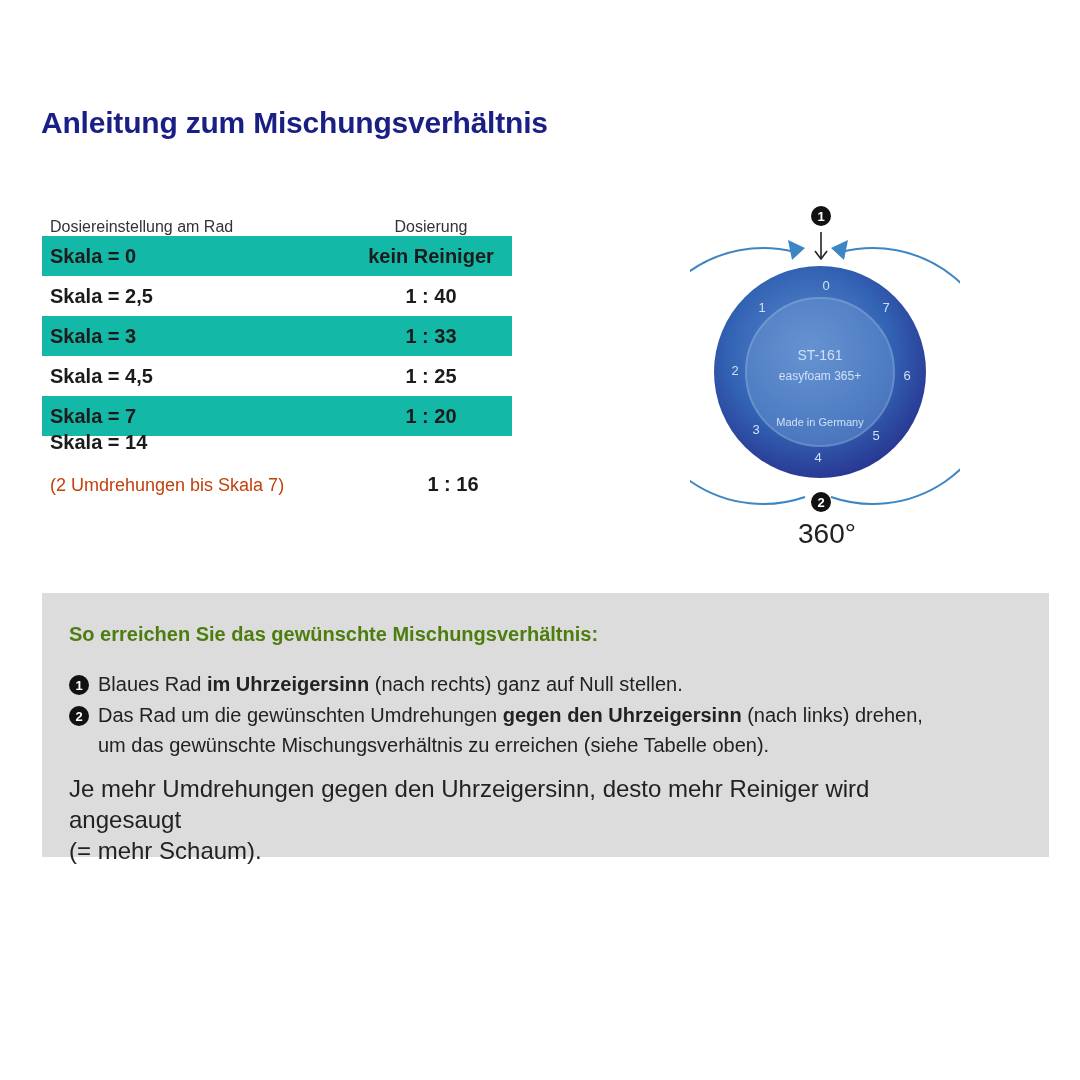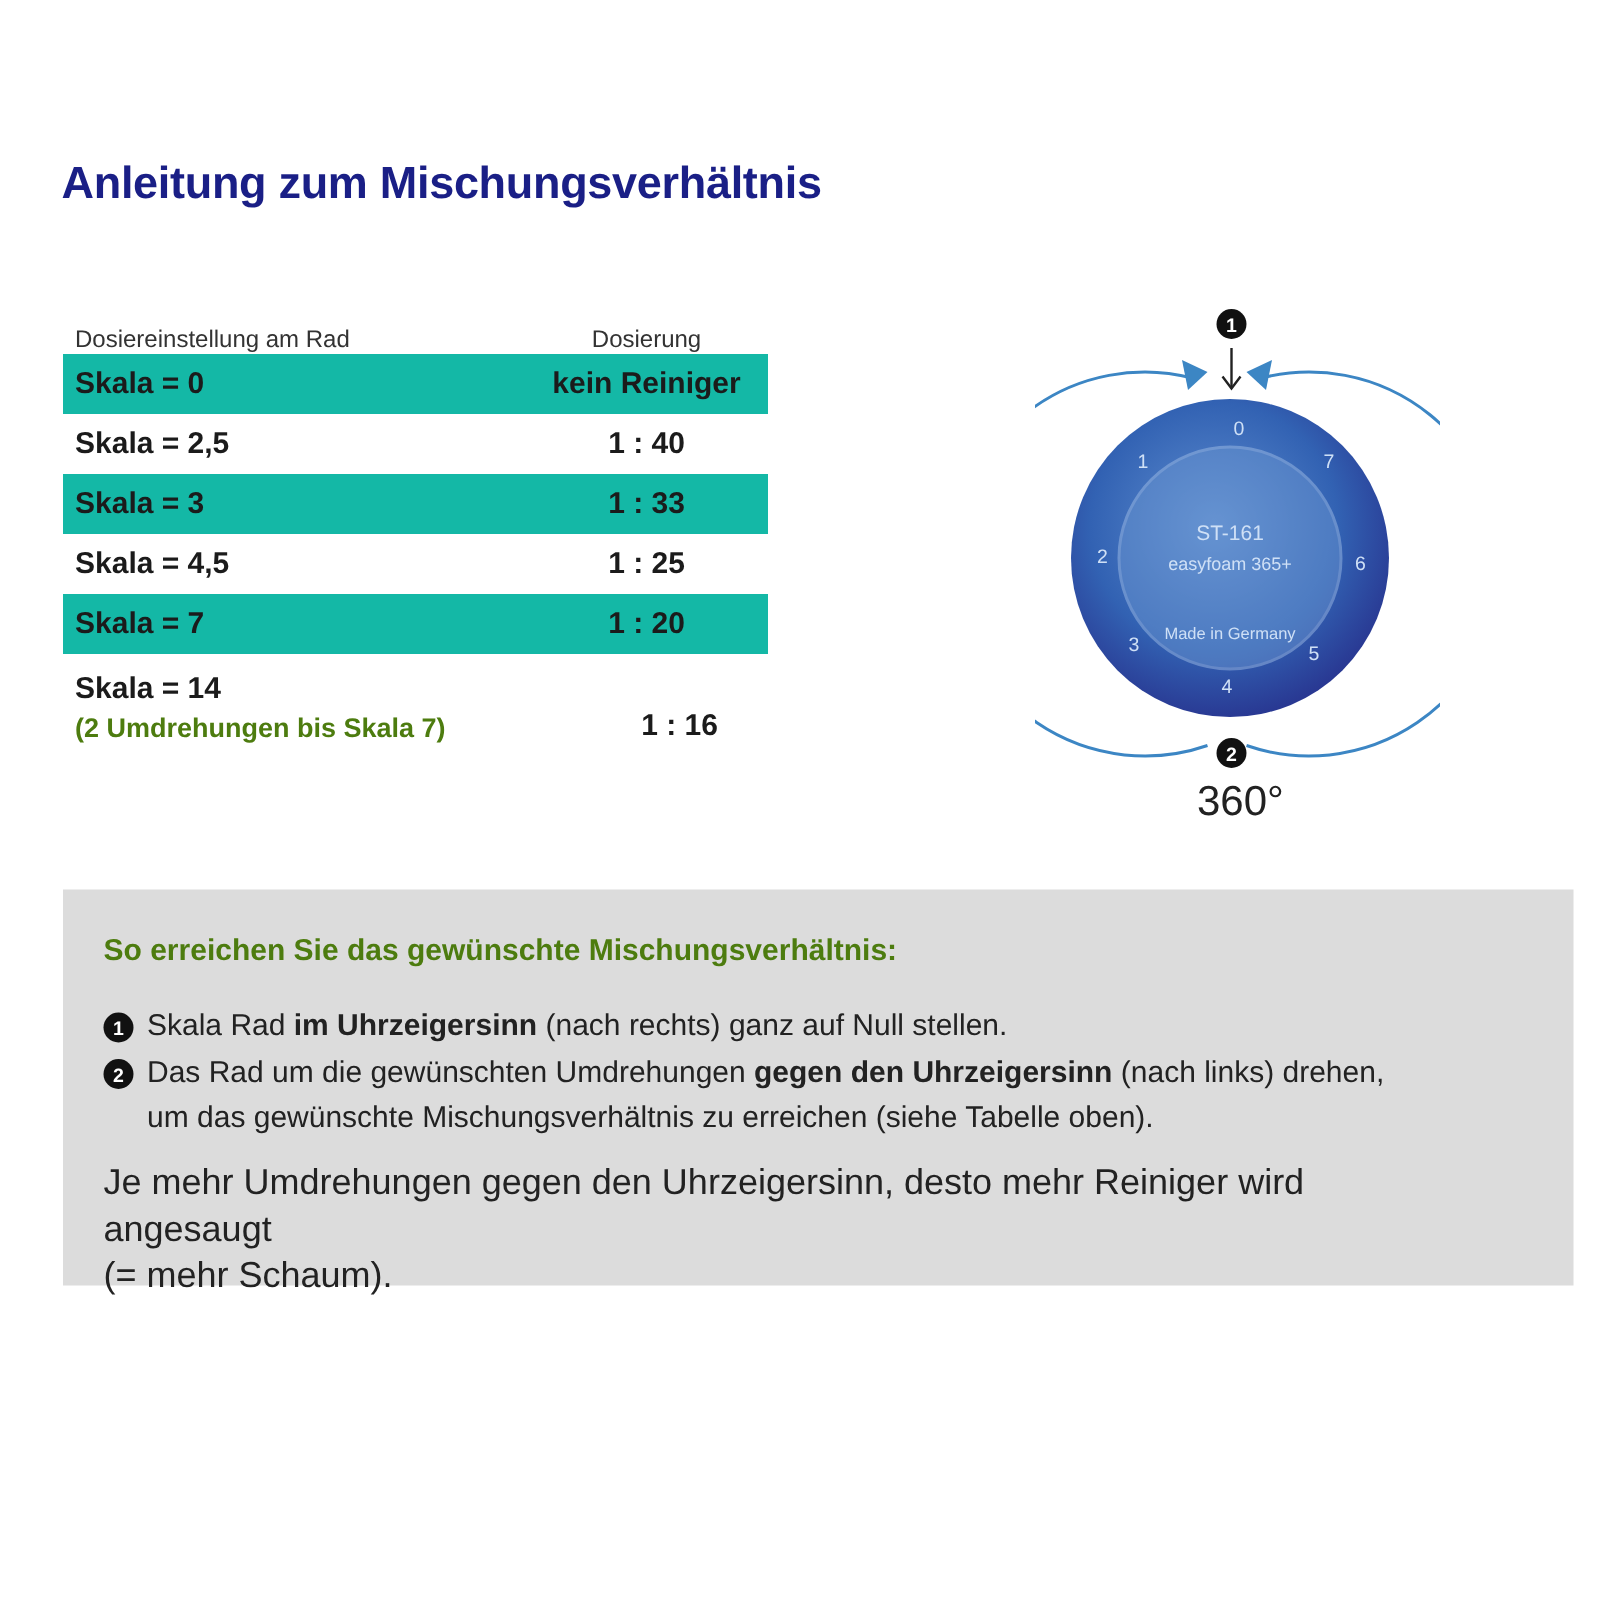--- a/index.html
+++ b/index.html
@@ -10,21 +10,21 @@
   .table { position:absolute; left:42px; top:210px; width:470px; }
   .thead { display:flex; height:26px; align-items:flex-end; font-size:16px; color:#333;justify-content:center; }
   .thead .c1 { width:300px; padding-left:8px; }
   .thead .c2 { flex:1; text-align:center; }
   .row { display:flex; align-items:center; height:40px; font-size:20px; font-weight:bold; color:#1b1b1b; }
   .row.shaded { background:#14b8a6; }
   .row .c1 { width:300px; padding-left:8px; }
   .row .c2 { flex:1; text-align:center; }
   .row.tall { height:60px; align-items:flex-end;gap:44px; }
   .row.tall .c1 { display:flex; flex-direction:column; }
-  .row .sub { font-weight:bold; font-size:18px; color:#4d7c0f; margin-top:4px; }
+  .row .sub { font-weight:normal; font-size:18px; color:#c2410c; margin-top:21px; }
   .dial { position:absolute; left:690px; top:200px; width:270px; height:350px; }
   .num-badge { position:absolute; width:20px; height:20px; border-radius:50%; background:#111;
                color:#fff; font-size:13px; font-weight:bold; display:flex; align-items:center; justify-content:center; }
   .deg { position:absolute; left:108px; top:318px; font-size:28px; color:#222; }
   .info { position:absolute; left:42px; top:593px; width:1007px; height:264px; background:#dcdcdc; }
   .info .head { position:absolute; left:27px; top:30px; font-size:20px; font-weight:bold; color:#4d7c0f; }
   .info .step { position:absolute; left:27px; font-size:20px; color:#222; display:flex; }
   .info .step .b { width:20px; height:20px; border-radius:50%; background:#111; color:#fff; font-size:13px;
                    font-weight:bold; display:inline-flex; align-items:center; justify-content:center; margin-right:9px; margin-top:2px; flex-shrink:0; }
   .info .step .txt { line-height:30px; margin-top:-4px; }
@@ -108,21 +108,21 @@
     </g>
   </svg>
   <div class="num-badge" style="left:121px;top:292px;">2</div>
   <div class="deg">360°</div>
 </div>
 
 <div class="info">
   <div class="head">So erreichen Sie das gewünschte Mischungsverhältnis:</div>
   <div class="step" style="top:80px;">
     <span class="b">1</span>
-    <span class="txt"><span>Skala Rad </span><b>im Uhrzeigersinn</b><span> (nach rechts) ganz auf Null stellen.</span></span>
+    <span class="txt"><span>Blaues Rad </span><b>im Uhrzeigersinn</b><span> (nach rechts) ganz auf Null stellen.</span></span>
   </div>
   <div class="step" style="top:111px;">
     <span class="b">2</span>
     <span class="txt"><span>Das Rad um die gewünschten Umdrehungen </span><b>gegen den Uhrzeigersinn</b><span> (nach links) drehen,</span><br><span>um das gewünschte Mischungsverhältnis zu erreichen (siehe Tabelle oben).</span></span>
   </div>
   <div class="note">
     <span>Je mehr Umdrehungen gegen den Uhrzeigersinn, desto mehr Reiniger wird angesaugt</span><br>
     <span>(= mehr Schaum).</span>
   </div>
 </div>

